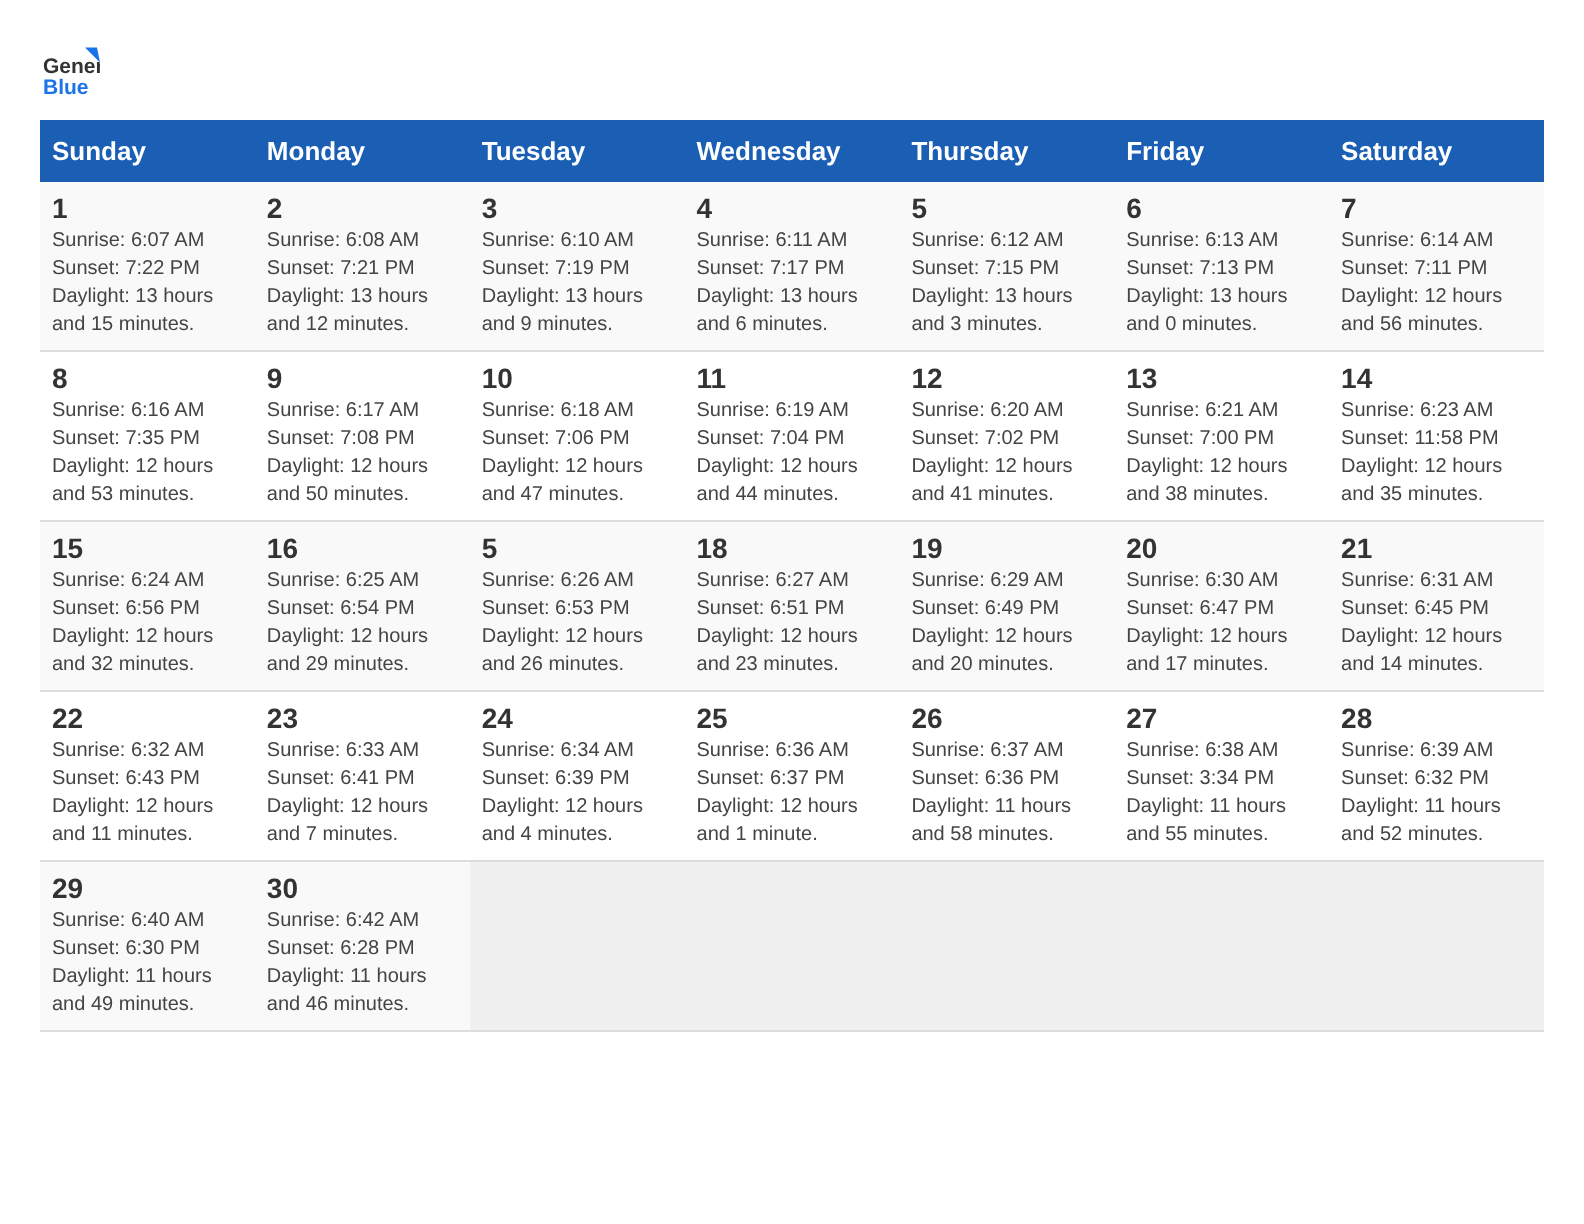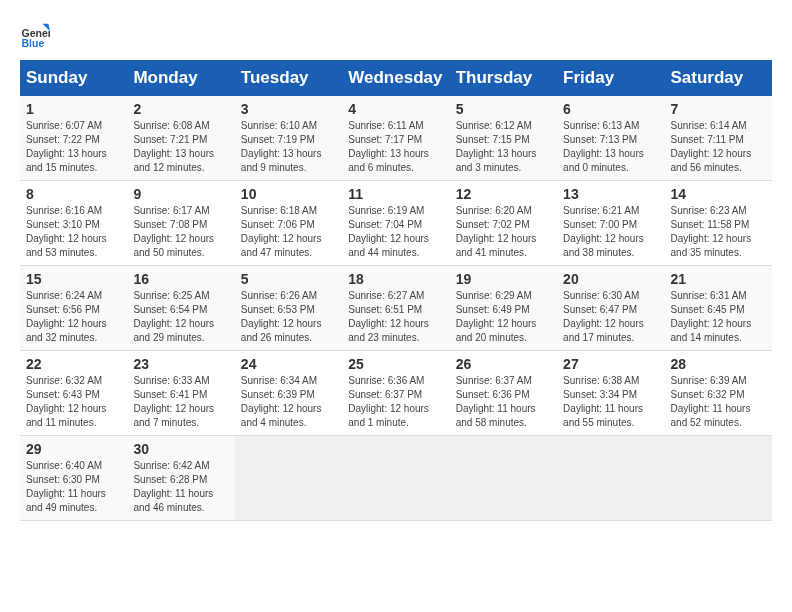--- a/index.html
+++ b/index.html
@@ -42,21 +42,21 @@
       border-collapse: collapse;
       font-size: 11px;
     }
     thead tr {
       background: #1a5fb4;
       color: #fff;
     }
     thead th {
       padding: 8px 6px;
       text-align: left;
-      font-size: 17px;
+      font-size: 13px;
       font-weight: bold;
     }
     tbody tr {
       border-bottom: 1px solid #ddd;
     }
     tbody tr:nth-child(odd) {
       background: #f9f9f9;
     }
     tbody tr:nth-child(even) {
       background: #fff;
@@ -169,21 +169,21 @@
             <span>Sunset: 7:11 PM</span><br>
             <span>Daylight: 12 hours and 56 minutes.</span>
           </div>
         </td>
       </tr>
       <tr>
         <td>
           <span class="day-num">8</span>
           <div class="day-info">
             <span>Sunrise: 6:16 AM</span><br>
-            <span>Sunset: 3:10 PM</span><br>
+            <span>Sunset: 7:35 PM</span><br>
             <span>Daylight: 12 hours and 53 minutes.</span>
           </div>
         </td>
         <td>
           <span class="day-num">9</span>
           <div class="day-info">
             <span>Sunrise: 6:17 AM</span><br>
             <span>Sunset: 7:08 PM</span><br>
             <span>Daylight: 12 hours and 50 minutes.</span>
           </div>

